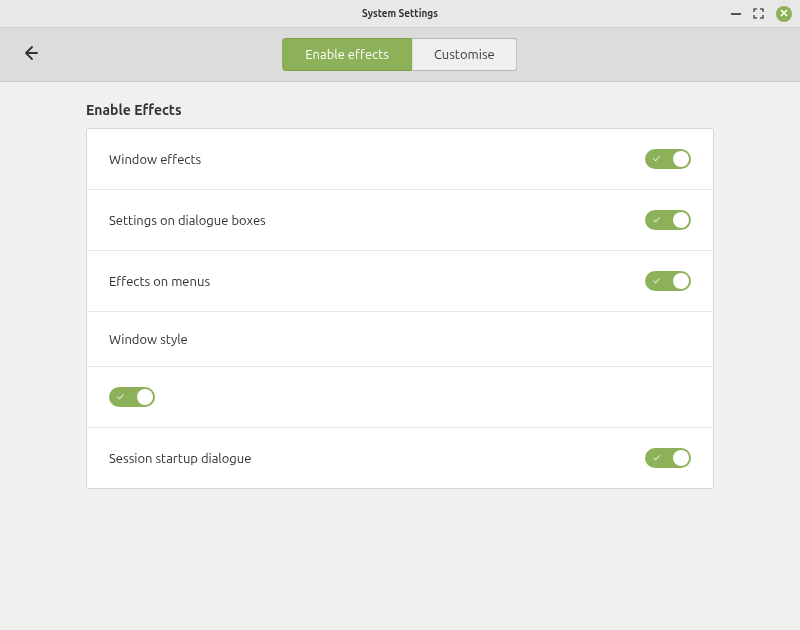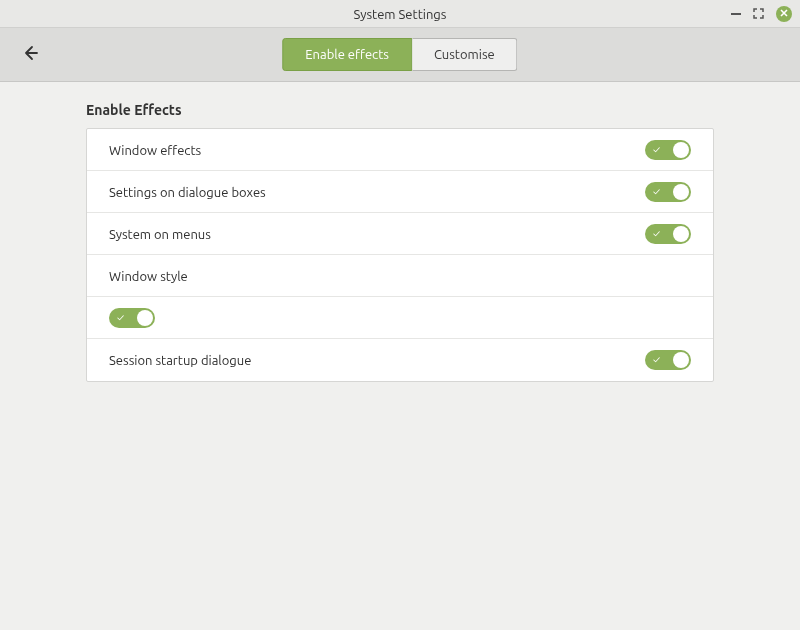--- a/index.html
+++ b/index.html
@@ -17,22 +17,22 @@
     .titlebar {
       height: 28px;
       background: #e8e8e6;
       border-bottom: 1px solid #d0d0ce;
       display: flex;
       align-items: center;
       justify-content: center;
       position: relative;
     }
     .titlebar-title {
-      font-size: 13px;
-      font-weight: 400;
+      font-size: 10px;
+      font-weight: 700;
       color: #333;
     }
     .window-controls {
       position: absolute;
       right: 8px;
       top: 50%;
       transform: translateY(-50%);
       display: flex;
       gap: 12px;
       align-items: center;
@@ -117,21 +117,21 @@
     }
     .settings-panel {
       background: #fff;
       border: 1px solid #d6d6d4;
       border-radius: 2px;
     }
     .row {
       display: flex;
       align-items: center;
       justify-content: space-between;
-      padding: 10px 22px;
+      padding: 20px 22px;
       border-bottom: 1px solid #e6e6e4;
       min-height: 42px;
     }
     .row:last-child {
       border-bottom: none;
     }
     .row-label {
       font-size: 13px;
       color: #2f2f2f;
     }
@@ -236,21 +236,21 @@
 
     <div class="row">
       <span class="row-label">Settings on dialogue boxes</span>
       <div class="toggle">
         <span class="check">✓</span>
         <div class="knob"></div>
       </div>
     </div>
 
     <div class="row">
-      <span class="row-label">System on menus</span>
+      <span class="row-label">Effects on menus</span>
       <div class="toggle">
         <span class="check">✓</span>
         <div class="knob"></div>
       </div>
     </div>
 
     <div class="row">
       <span class="row-label">Window style</span>
     </div>
 

